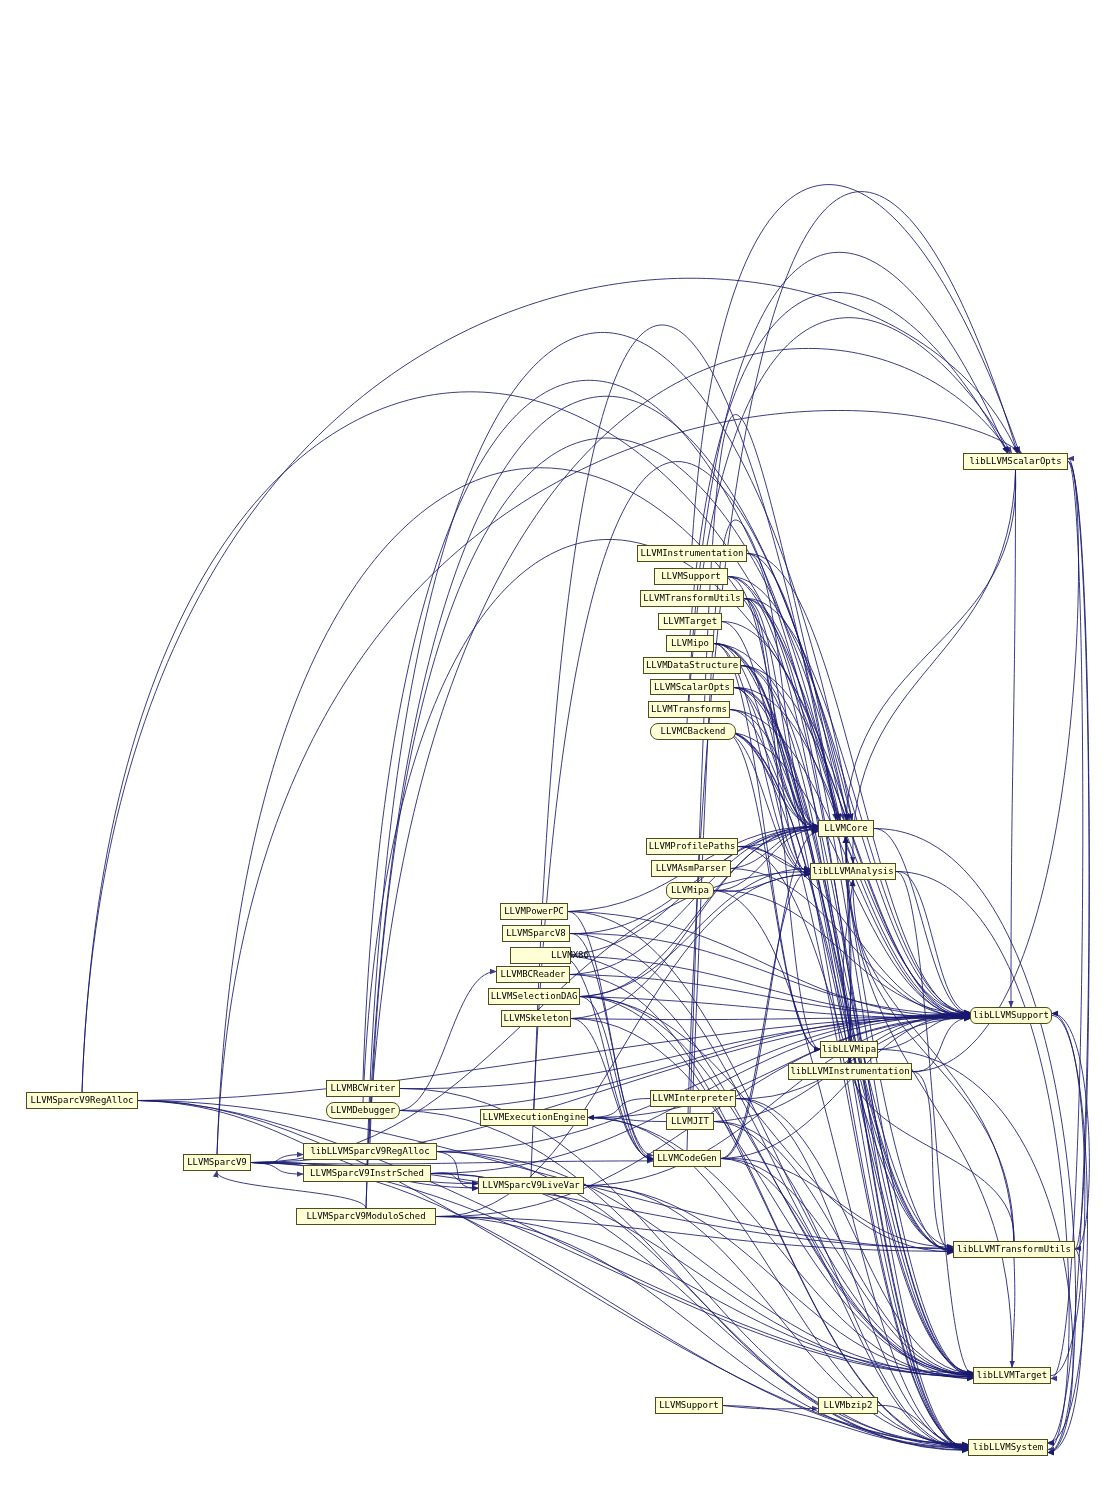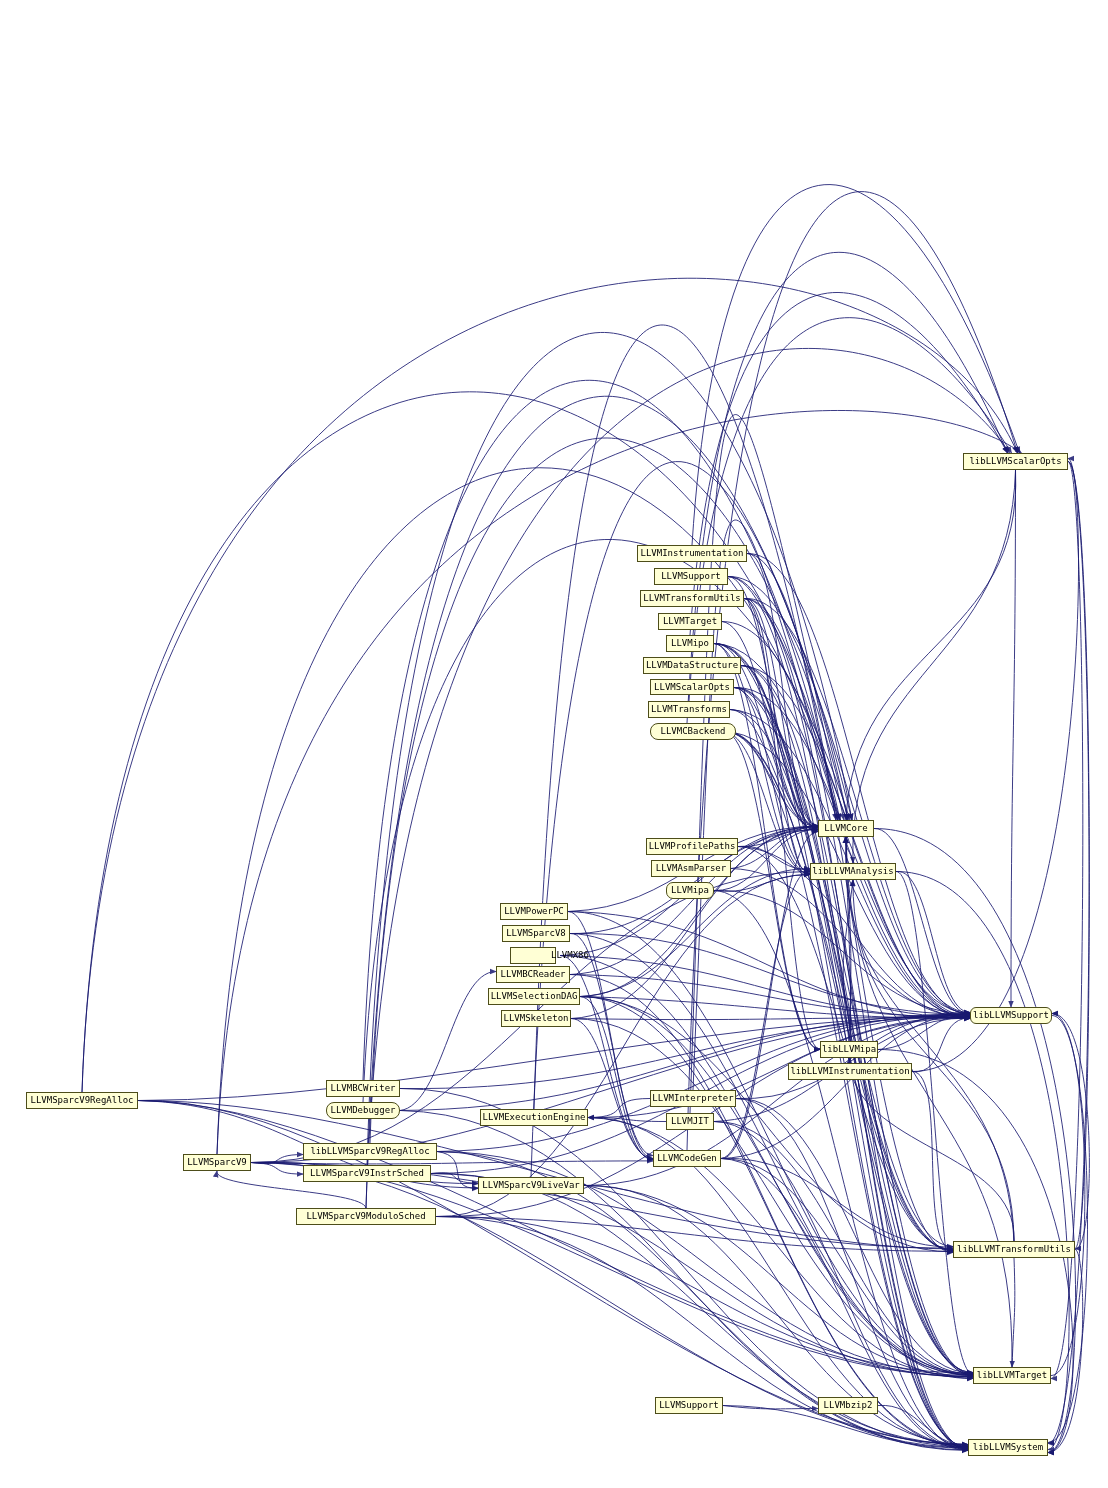--- a/index.html
+++ b/index.html
@@ -224,21 +224,21 @@
       <div class="node" style="left: 650px; top: 679px; width: 84px; height: 16px;">LLVMScalarOpts</div>
       <div class="node" style="left: 648px; top: 701px; width: 82px; height: 17px;">LLVMTransforms</div>
       <div class="node" style="left: 650px; top: 723px; width: 86px; height: 17px; border-radius: 8px;">LLVMCBackend</div>
       <div class="node" style="left: 818px; top: 820px; width: 56px; height: 17px;">LLVMCore</div>
       <div class="node" style="left: 646px; top: 838px; width: 92px; height: 17px;">LLVMProfilePaths</div>
       <div class="node" style="left: 651px; top: 860px; width: 80px; height: 17px;">LLVMAsmParser</div>
       <div class="node" style="left: 810px; top: 863px; width: 86px; height: 17px;">libLLVMAnalysis</div>
       <div class="node" style="left: 666px; top: 882px; width: 48px; height: 17px; border-radius: 7px;">LLVMipa</div>
       <div class="node" style="left: 500px; top: 903px; width: 68px; height: 17px;">LLVMPowerPC</div>
       <div class="node" style="left: 502px; top: 925px; width: 68px; height: 17px;">LLVMSparcV8</div>
-      <div class="node" style="left: 510px; top: 947px; width: 46px; height: 17px; padding-left: 40px;">LLVMX86</div>
+      <div class="node" style="left: 510px; top: 947px; width: 61px; height: 17px; padding-left: 40px;">LLVMX86</div>
       <div class="node" style="left: 496px; top: 966px; width: 74px; height: 17px;">LLVMBCReader</div>
       <div class="node" style="left: 488px; top: 988px; width: 92px; height: 17px;">LLVMSelectionDAG</div>
       <div class="node" style="left: 501px; top: 1010px; width: 70px; height: 17px;">LLVMSkeleton</div>
       <div class="node" style="left: 970px; top: 1007px; width: 82px; height: 17px; border-radius: 6px;">libLLVMSupport</div>
       <div class="node" style="left: 820px; top: 1041px; width: 58px; height: 17px;">libLLVMipa</div>
       <div class="node" style="left: 788px; top: 1063px; width: 124px; height: 17px;">libLLVMInstrumentation</div>
       <div class="node" style="left: 326px; top: 1080px; width: 74px; height: 17px;">LLVMBCWriter</div>
       <div class="node" style="left: 326px; top: 1102px; width: 74px; height: 17px; border-radius: 8px;">LLVMDebugger</div>
       <div class="node" style="left: 26px; top: 1092px; width: 112px; height: 17px;">LLVMSparcV9RegAlloc</div>
       <div class="node" style="left: 480px; top: 1109px; width: 108px; height: 17px;">LLVMExecutionEngine</div>

